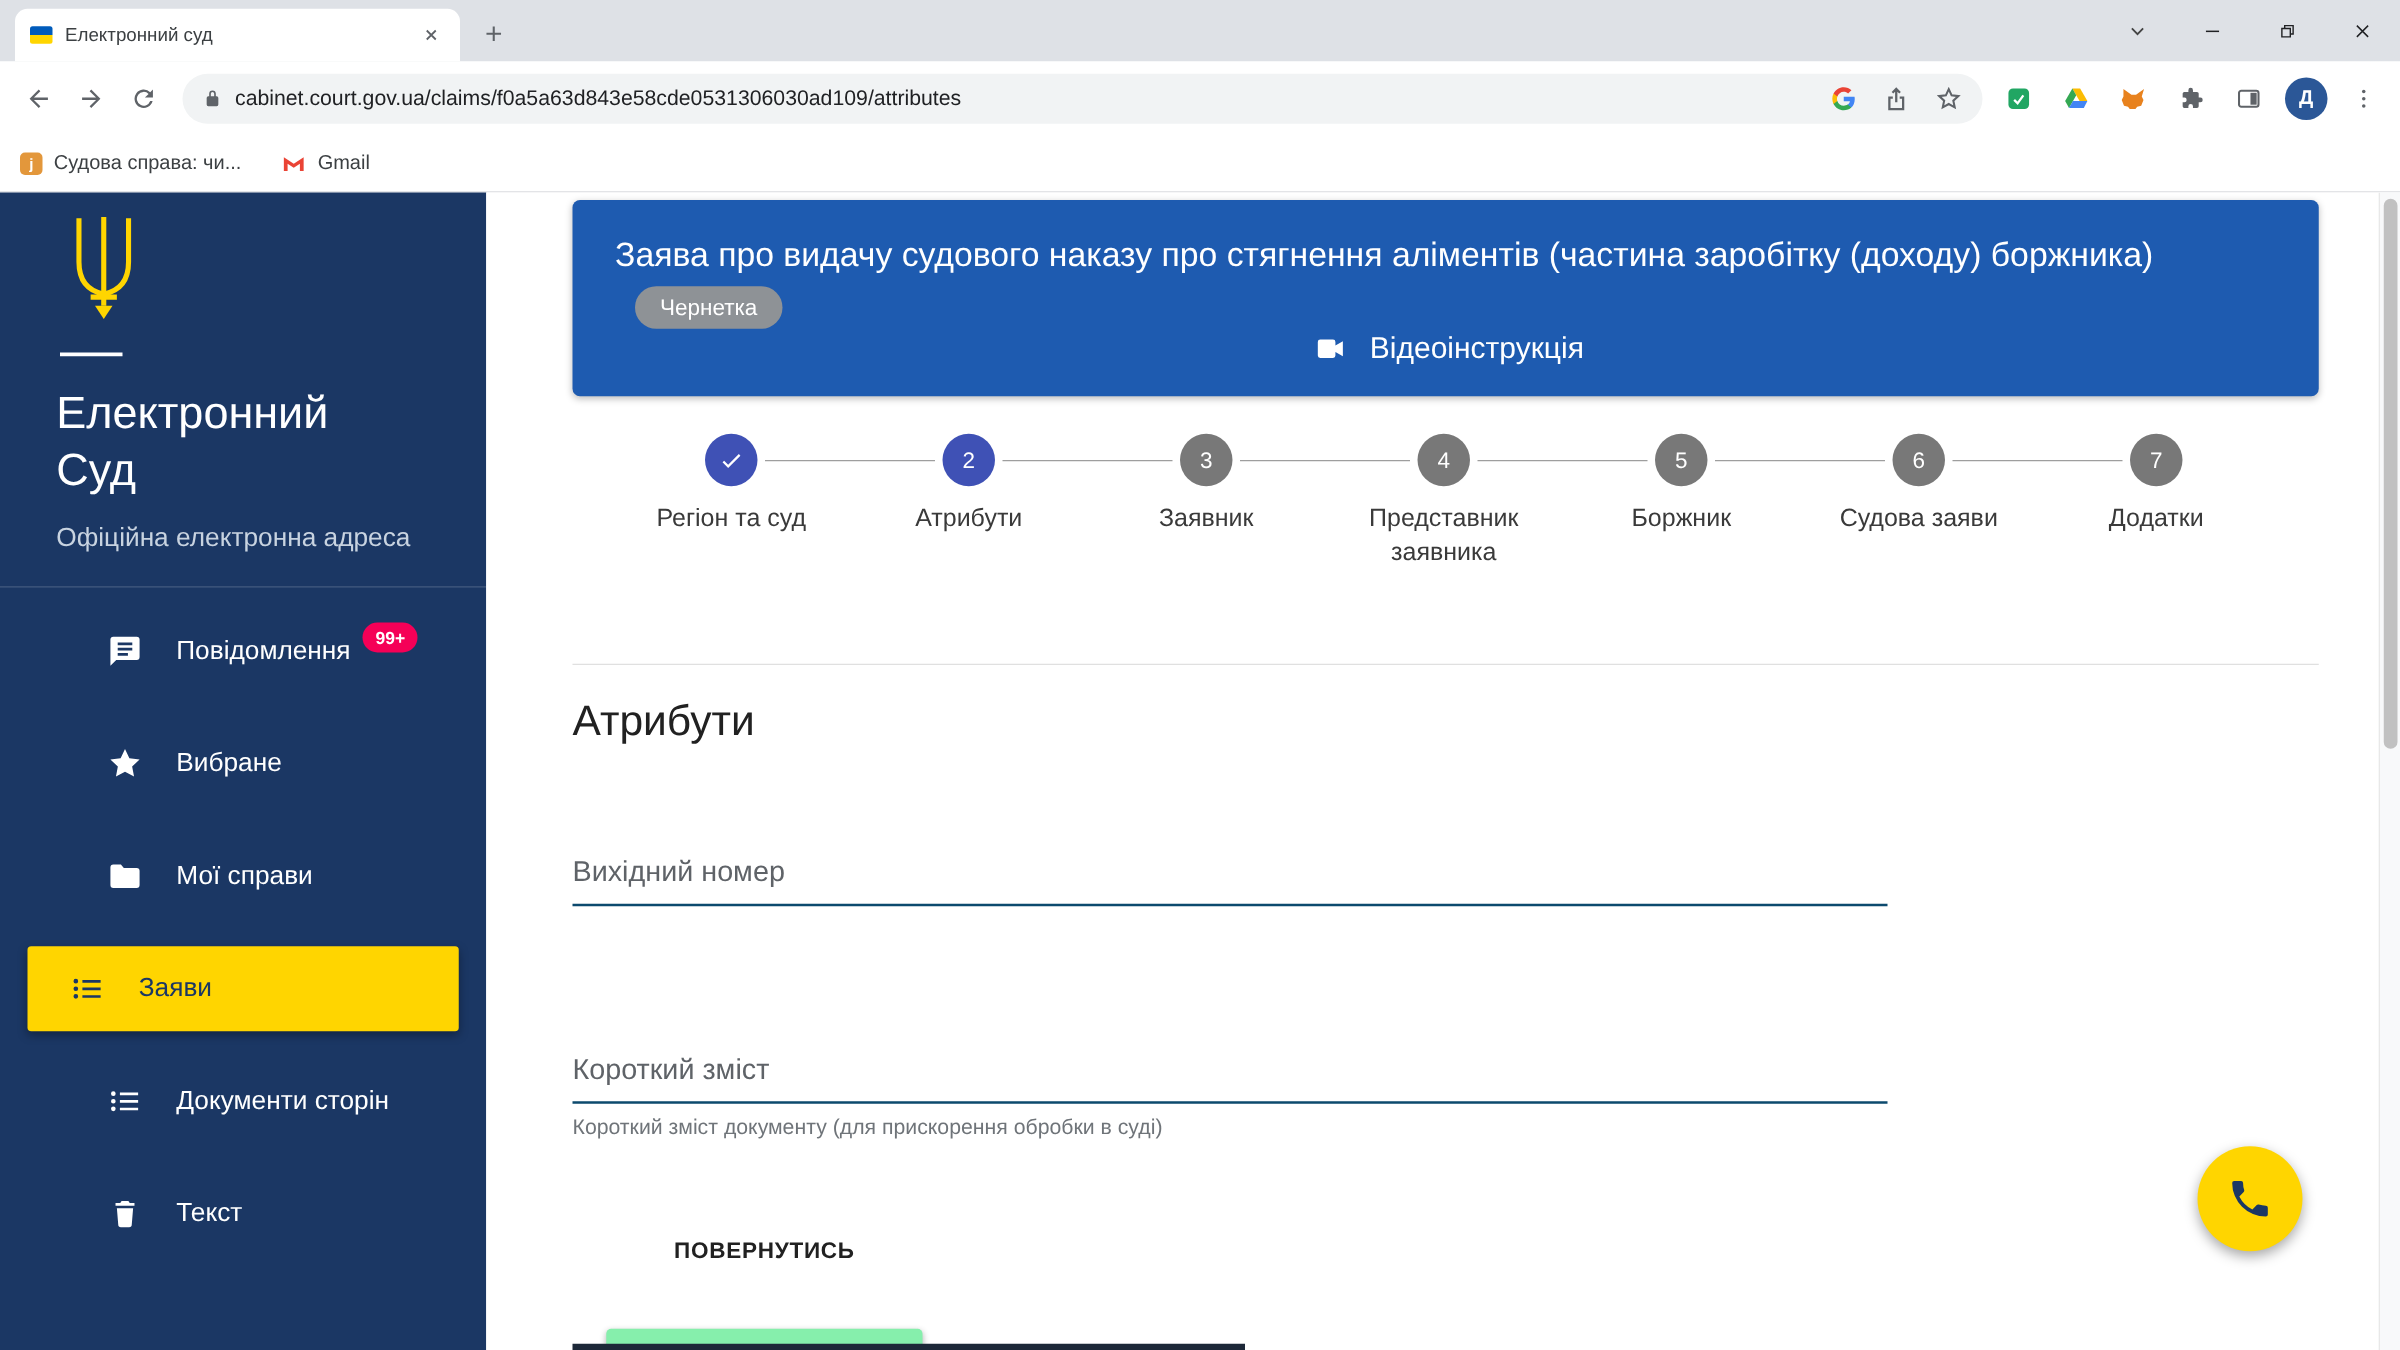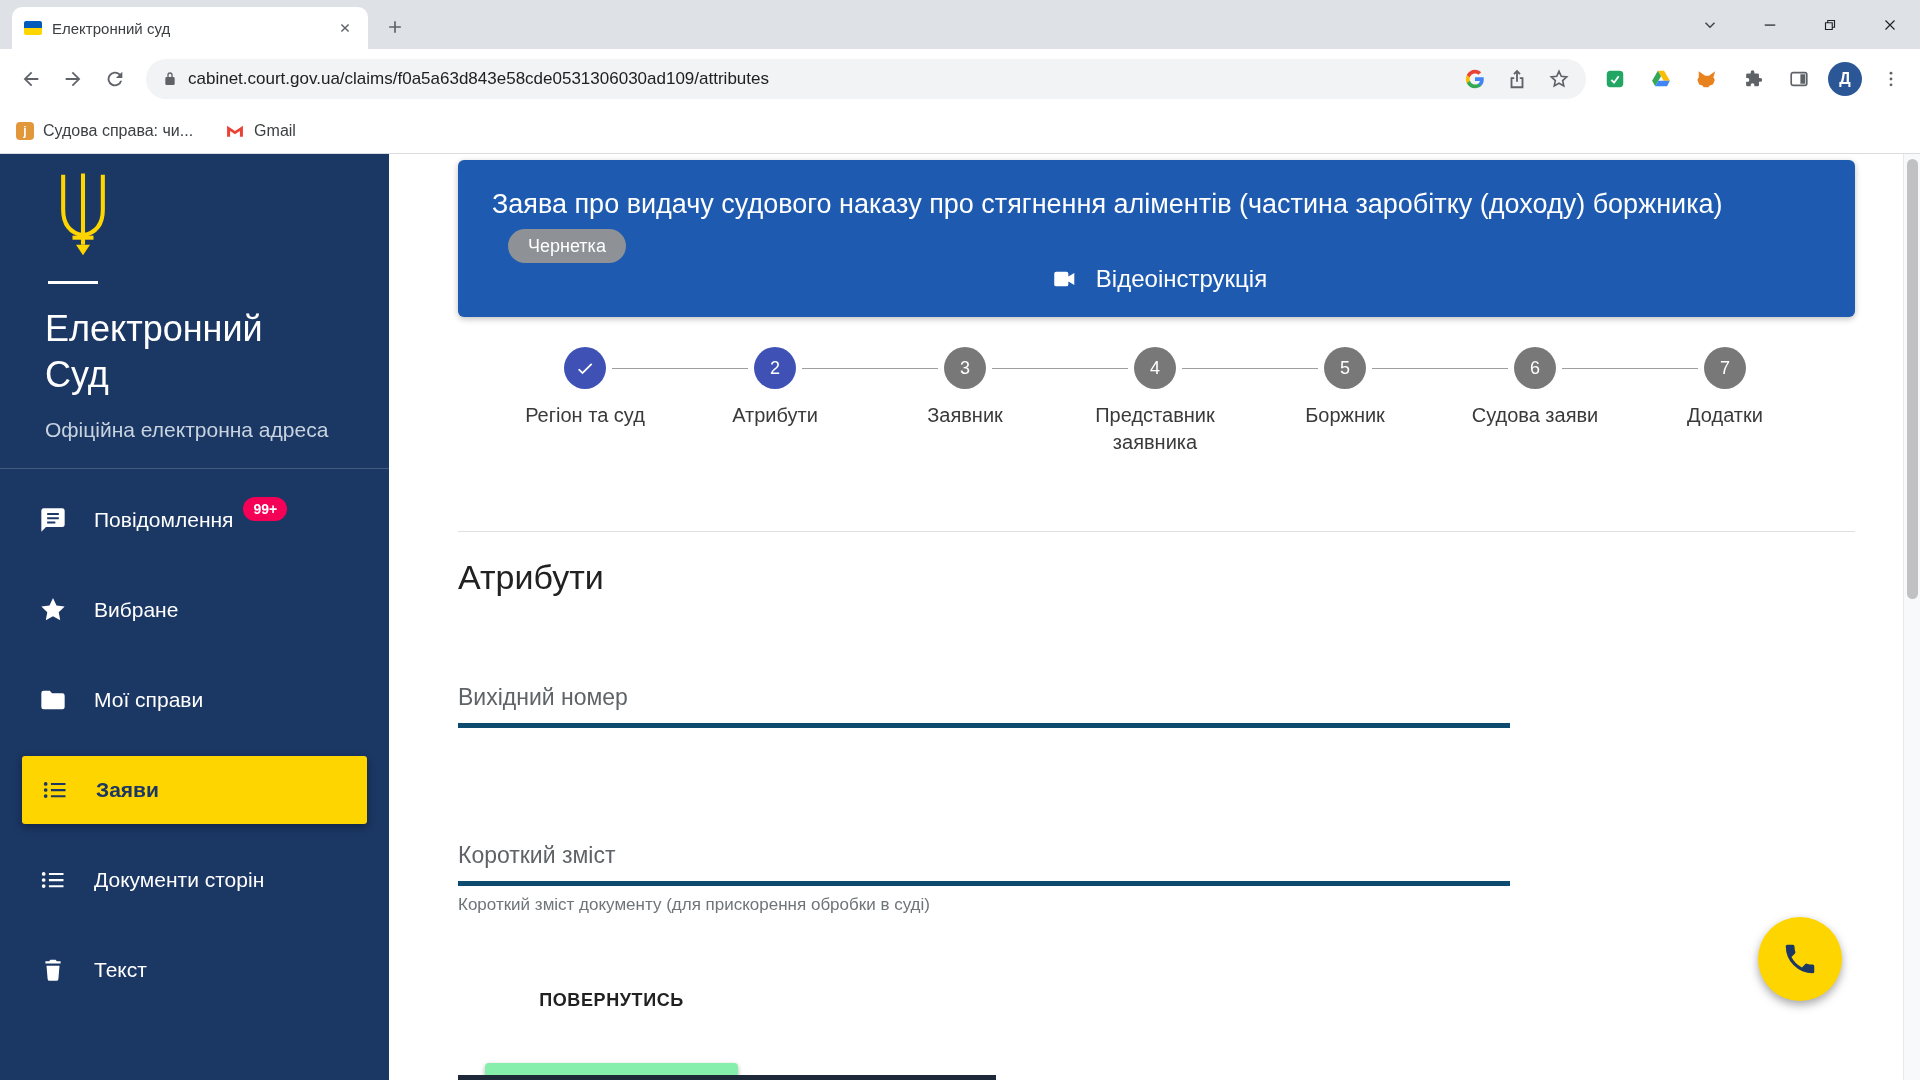--- a/index.html
+++ b/index.html
@@ -32,22 +32,22 @@
   
   .app { display:flex; height:926px; }
 
   .sidebar { width:389px; background:#1b3764; color:#fff; flex:0 0 auto; overflow:hidden; }
   .logo { margin:16px 0 0 48px; }
   .logo-dash { width:50px; height:3px; background:#fff; margin:16px 0 0 48px; }
   .brand-title { margin:22px 0 0 45px; width:290px; font-size:36px; line-height:1.28; font-weight:400; color:#fff; }
   .brand-sub { margin:20px 0 0 45px; font-size:21px; color:#c8d3e0; }
   .side-divider { margin-top:26px; border-top:1px solid rgba(255,255,255,0.18); }
   .menu { margin-top:6px; }
-  .menu-item { height:90px; display:flex; align-items:center; padding-left:38px; font-size:21px; color:#fff; cursor:pointer; }
-  .menu-item.active { height:68px; margin:11px 22px; padding-left:18px; background:#ffd500; color:#1b3764; border-radius:3px; box-shadow:0 3px 8px rgba(0,0,0,0.35); font-weight:bold; }
+  .menu-item { height:90px; display:flex; align-items:center; padding-left:85px; font-size:21px; color:#fff; cursor:pointer; }
+  .menu-item.active { height:68px; margin:11px 22px; padding-left:33px; background:#ffd500; color:#1b3764; border-radius:3px; box-shadow:0 3px 8px rgba(0,0,0,0.35); font-weight:normal; }
   .menu-icon { width:30px; height:30px; margin-right:26px; display:flex; align-items:center; justify-content:center; flex:0 0 auto; }
   .count-badge { background:#f50057; color:#fff; font-size:14px; font-weight:bold; border-radius:12px; padding:4px 10px; margin-left:10px; position:relative; top:-11px; }
 
   .main { flex:1; position:relative; background:#fff; overflow:hidden; }
 
   .banner { position:absolute; left:69px; top:6px; width:1397px; min-height:131px; background:#1e5bb0; border-radius:6px; box-shadow:0 2px 6px rgba(0,0,0,0.25); display:flex; align-items:center; padding:24px 34px; color:#fff;flex-direction:column; }
   .banner-text { flex:1; font-size:27px; line-height:1.5; padding-right:30px; }
   .draft-badge { display:inline-block; background:#8e9296; color:#fff; font-size:18px; line-height:1; padding:8px 20px; border-radius:17px; margin-left:16px; vertical-align:middle; }
   .video-link { display:flex; align-items:center; gap:14px; white-space:nowrap; font-size:24px; cursor:pointer; }
 
@@ -56,21 +56,21 @@
   .circle { width:42px; height:42px; border-radius:50%; display:flex; align-items:center; justify-content:center; color:#fff; font-size:18px; }
   .circle.done, .circle.active { background:#3f51b5; }
   .circle.pending { background:#787878; }
   .step-label { margin-top:13px; font-size:20px; color:#3a3a3a; text-align:center; line-height:1.35; }
   .connector { position:absolute; top:21px; height:1px; width:136px; background:#9e9e9e; }
 
   .content-divider { position:absolute; left:69px; top:377px; width:1397px; border-top:1px solid #e0e0e0; }
   .page-heading { position:absolute; left:69px; top:404px; font-size:34px; font-weight:400; color:#212121; }
 
   .field { position:absolute; left:69px; width:1052px; }
-  .field input { width:100%; border:none; outline:none; border-bottom:5px solid #0c4a6e; background:transparent; font-size:23px; font-family:inherit; color:#212121; padding:6px 0 12px; }
+  .field input { width:100%; border:none; outline:none; border-bottom:2px solid #0c4a6e; background:transparent; font-size:23px; font-family:inherit; color:#212121; padding:6px 0 12px; }
   .field input::placeholder { color:#5f6368; opacity:1; }
   .field .helper { margin-top:9px; font-size:17px; color:#6f7479; }
   .field-1 { top:524px; }
   .field-2 { top:682px; }
 
   .actions { position:absolute; left:96px; top:816px; display:flex; align-items:center; gap:32px;flex-direction:column; }
   .btn-text { border:none; background:transparent; font-family:inherit; font-size:18px; font-weight:bold; letter-spacing:0.6px; color:#212121; padding:20px 24px; cursor:pointer; }
   .btn-primary { border:none; background:#86efac; font-family:inherit; font-size:18px; font-weight:bold; letter-spacing:0.6px; color:#212121; width:253px; height:66px; border-radius:4px; box-shadow:0 2px 5px rgba(0,0,0,0.3); cursor:pointer; }
 
   .fab { position:absolute; right:78px; bottom:79px; width:84px; height:84px; border-radius:50%; background:#ffd500; box-shadow:0 4px 10px rgba(0,0,0,0.35); display:flex; align-items:center; justify-content:center; cursor:pointer; }

